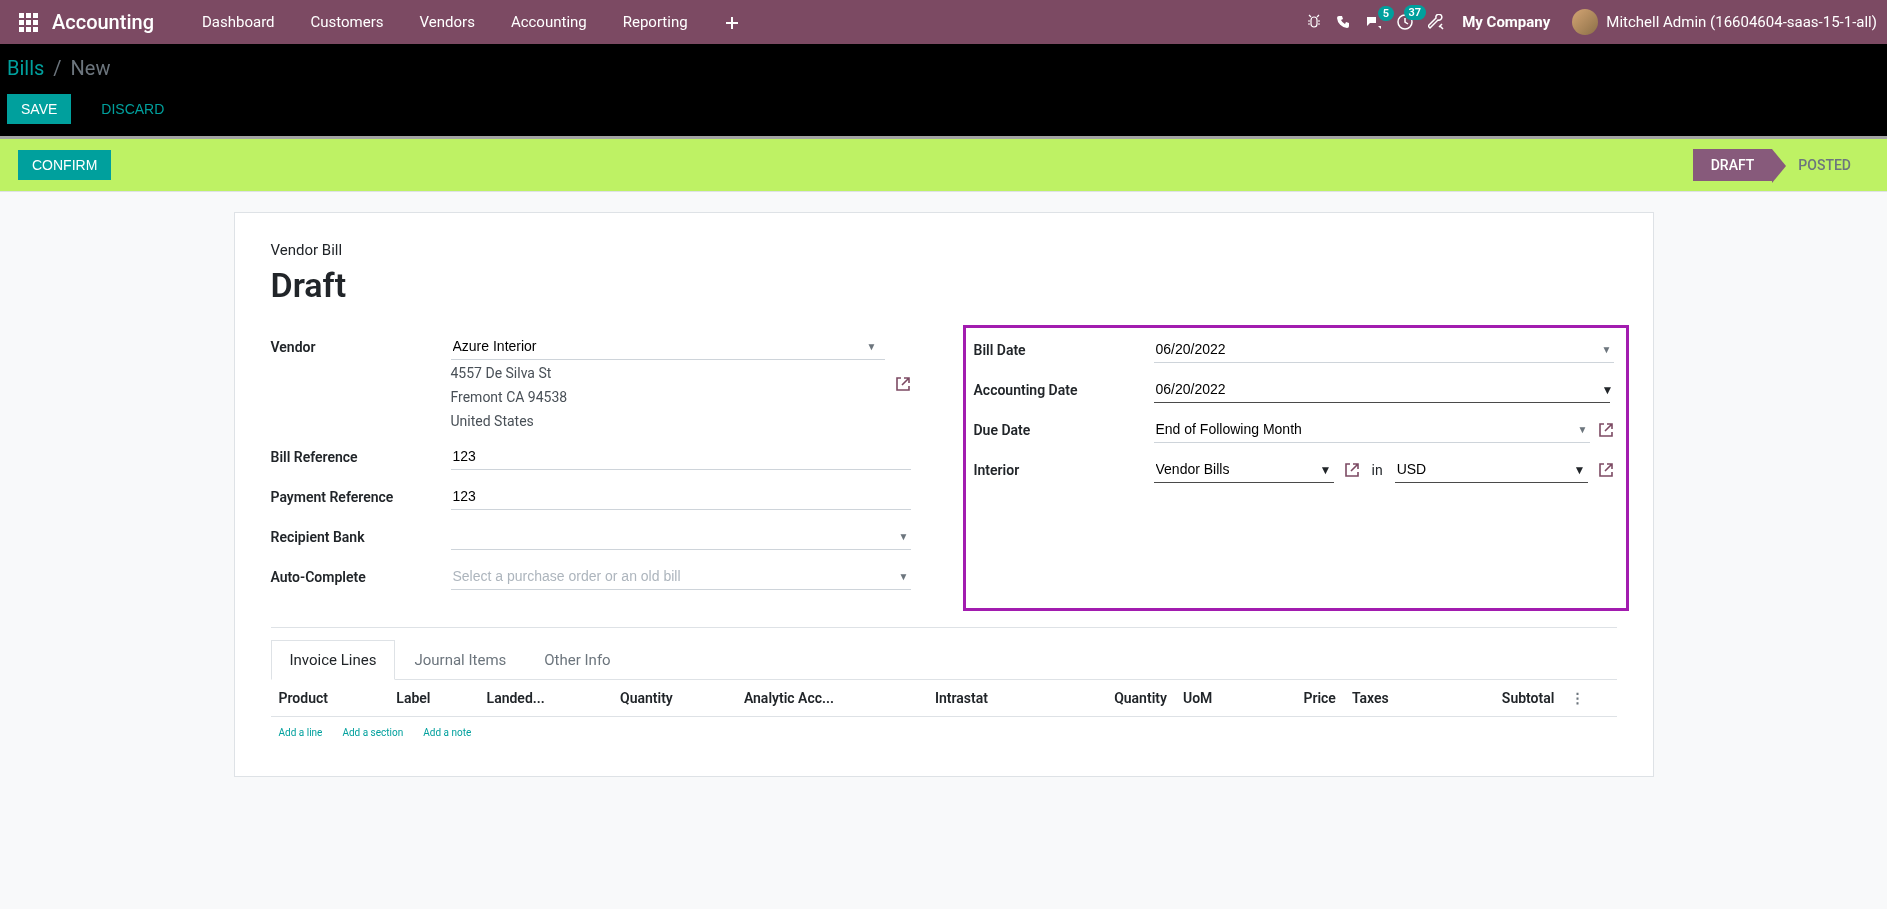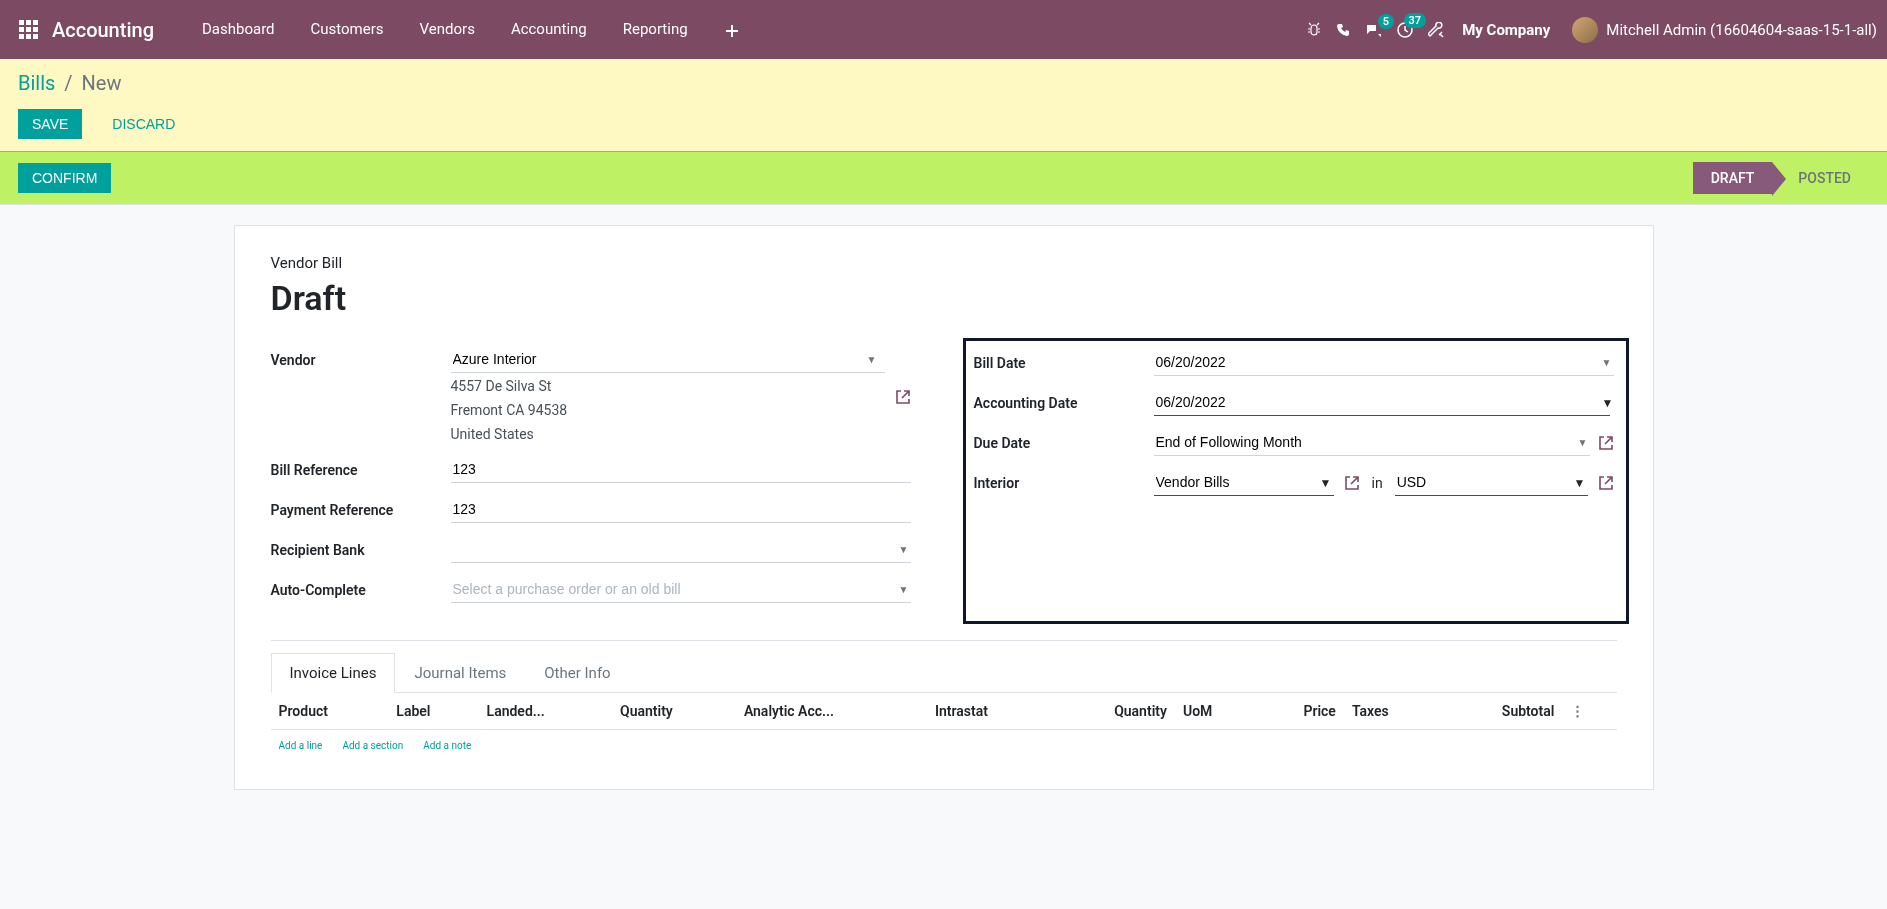--- a/index.html
+++ b/index.html
@@ -1,32 +1,32 @@
 <!DOCTYPE html>
 <html><head>
 <meta charset="utf-8">
 <style>
 * { box-sizing: border-box; margin: 0; padding: 0; }
 body { font-family: -apple-system, BlinkMacSystemFont, "Segoe UI", Roboto, "Helvetica Neue", Arial, sans-serif; font-size: 14px; color: #212529; background: #f8f9fa; }
-.topnav { background: #7c4a63; color: #fff; height: 59px; display: flex; align-items: center; padding: 0 10px; }
+.topnav { background: #7c4a63; color: #fff; height: 44px; display: flex; align-items: center; padding: 0 10px; }
 .apps-icon { width: 24px; height: 24px; margin: 0 12px 0 6px; display: flex; align-items: center; justify-content: center; cursor: pointer; }
 .apps-grid { display: grid; grid-template-columns: repeat(3, 5px); grid-template-rows: repeat(3, 5px); gap: 2px; }
 .apps-grid span { background: #fff; }
 .brand { font-size: 20px; font-weight: 500; margin-right: 30px; }
 .nav-items { display: flex; gap: 0; }
 .nav-item { padding: 12px 18px; font-size: 15px; cursor: pointer; color: #fff; }
 .nav-spacer { flex: 1; }
 .nav-icons { display: flex; align-items: center; gap: 14px; margin-right: 18px; }
 .nav-icon { position: relative; cursor: pointer; color: #fff; font-size: 16px; display: flex; align-items: center; }
 .badge { position: absolute; top: -8px; right: -12px; background: #00a09d; color: #fff; border-radius: 10px; font-size: 11px; padding: 1px 5px; min-width: 16px; text-align: center; font-weight: 600; }
 .company { margin-right: 22px; font-size: 15px; cursor: pointer; font-weight: bold; }
 .user { display: flex; align-items: center; gap: 8px; font-size: 15px; cursor: pointer; }
 .avatar { width: 26px; height: 26px; border-radius: 50%; background: linear-gradient(135deg,#d4a574,#8b6f47); }
 
-.control-panel { background: #fef9c3; padding: 12px 18px 0; border-bottom: 1px solid #a3a3a3; }
+.control-panel { background: #000000; padding: 12px 7px 0; border-bottom: 3px solid #a3a3a3; }
 .breadcrumb { font-size: 20px; margin-bottom: 14px; }
 .breadcrumb a { color: #00a09d; text-decoration: none; cursor: pointer; }
 .breadcrumb .sep { color: #6c757d; margin: 0 4px; }
 .breadcrumb .current { color: #6c757d; }
 .cp-buttons { display: flex; gap: 16px; align-items: center; margin-bottom: 12px; }
 .btn { border: none; padding: 7px 14px; font-size: 14px; cursor: pointer; font-weight: 500; }
 .btn-primary { background: #00a09d; color: #fff; text-transform: uppercase; }
 .btn-link { background: none; color: #00a09d; text-transform: uppercase; }
 
 .statusbar { background: #bef264; display: flex; justify-content: space-between; align-items: center; padding: 10px 18px; border-bottom: 1px solid #dee2e6; }
@@ -36,21 +36,21 @@
 .stage.active::after { content: ""; position: absolute; right: -14px; top: 0; border-left: 14px solid #875a7b; border-top: 17px solid transparent; border-bottom: 17px solid transparent; }
 .stage.inactive { color: #6c757d; padding-left: 26px; }
 
 .form-sheet-bg { padding: 20px 0; display: flex; justify-content: center; }
 .form-sheet { background: #fff; border: 1px solid #dee2e6; width: 1420px; padding: 28px 36px; }
 .title-label { font-size: 15px; color: #212529; margin-bottom: 6px; }
 .title { font-size: 34px; font-weight: 600; margin-bottom: 28px; }
 
 .form-group { display: flex; gap: 60px; margin-bottom: 24px; }
 .form-col { flex: 1; }
-.form-col.right { border: 3px solid #0f172a; padding: 8px 12px 8px 8px; margin: -8px -12px -8px -8px; }
+.form-col.right { border: 3px solid #a21caf; padding: 8px 12px 8px 8px; margin: -8px -12px -8px -8px; }
 .field-row { display: flex; align-items: flex-start; margin-bottom: 10px; min-height: 30px; }
 .field-label { width: 180px; font-weight: 600; font-size: 14px; padding-top: 6px; }
 .field-widget { flex: 1; position: relative; display: flex; align-items: center; gap: 6px; }
 .input-underline { border: none; border-bottom: 1px solid #ced4da; padding: 5px 2px; font-size: 14px; width: 100%; background: transparent; outline: none; }
 .dark-underline { border-bottom: 1px solid #4a4a4a; }
 .placeholder-style::placeholder { color: #adb5bd; }
 .m2o-caret { color: #6c757d; font-size: 10px; margin-left: -18px; pointer-events: none; }
 .caret-dark { color: #212529; font-size: 12px; }
 .ext-link { color: #7c4a63; font-size: 14px; cursor: pointer; margin-left: 4px; }
 .address { font-size: 14px; color: #495057; line-height: 1.7; margin-top: 2px; }

